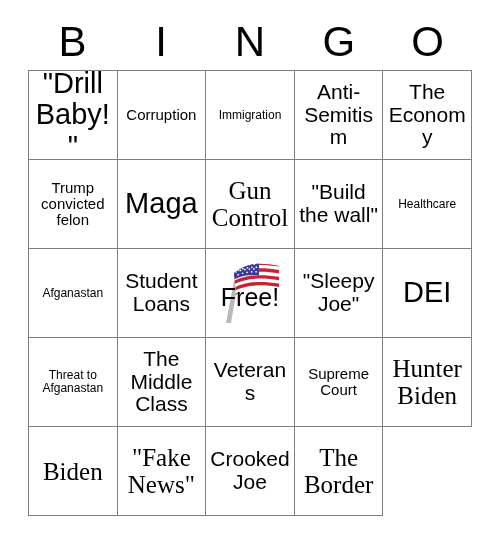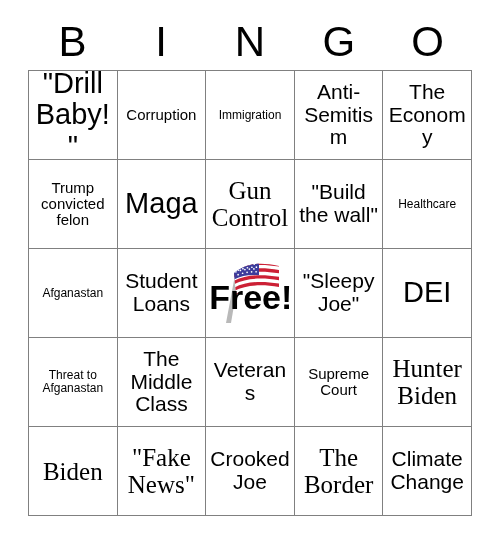--- a/index.html
+++ b/index.html
@@ -94,27 +94,26 @@
     top: 50%;
     transform: translate(-50%, -54%);
     width: 74px;
     height: 74px;
     pointer-events: none;
   }
   .flag-wrap svg { display: block; width: 74px; height: 74px; }
   .free-label {
     position: relative;
     z-index: 2;
-    font-size: 34px;
+    font-size: 25px;
     line-height: 1;
     color: #000000;
     width: 100%;
     text-align: center;
     transform: translateY(4px);
-    font-weight: bold;
   }
 </style>
 </head>
 <body>
 
 <div class="card">
 
   <div class="header-row">
     <div class="header-cell">B</div>
     <div class="header-cell">I</div>
@@ -251,18 +250,15 @@
       </div>
     <div class="cell fs-lg">
         <span class="cell-text">"Fake News"</span>
       </div>
     <div class="cell fs-md">
         <span class="cell-text">Crooked Joe</span>
       </div>
     <div class="cell fs-lg">
         <span class="cell-text">The Border</span>
       </div>
-    <div class="cell fs-md">
-        <span class="cell-text">Climate Change</span>
-      </div>
 
   </div>
 </div>
 
 </body></html>

